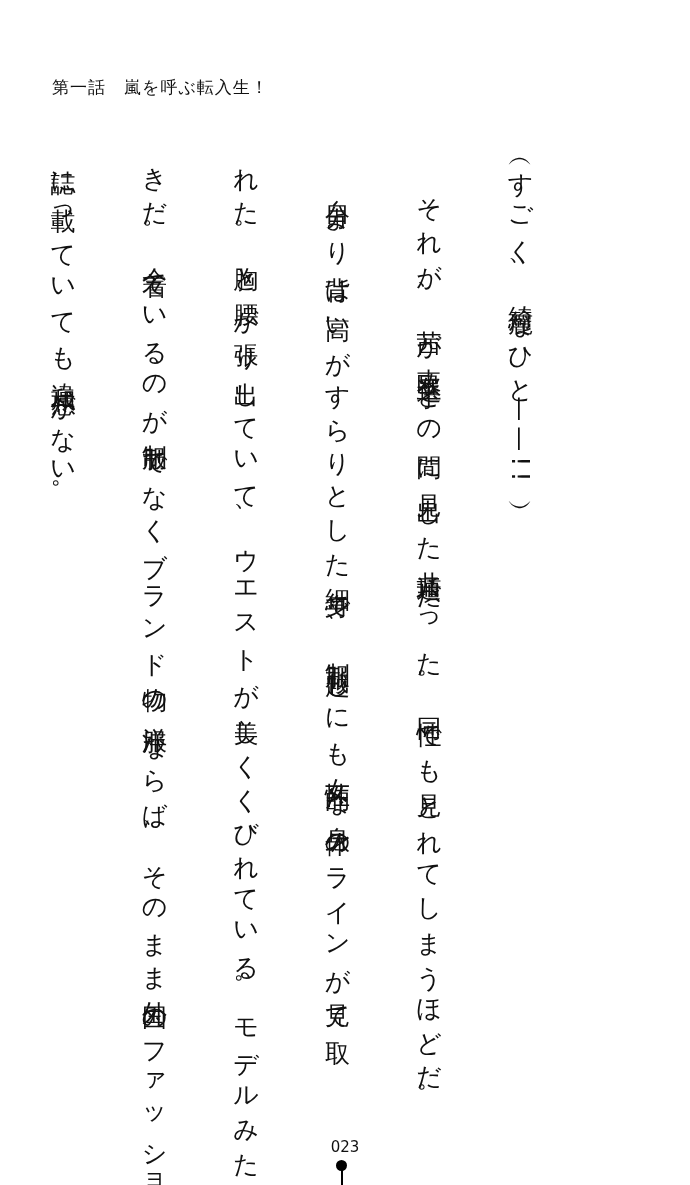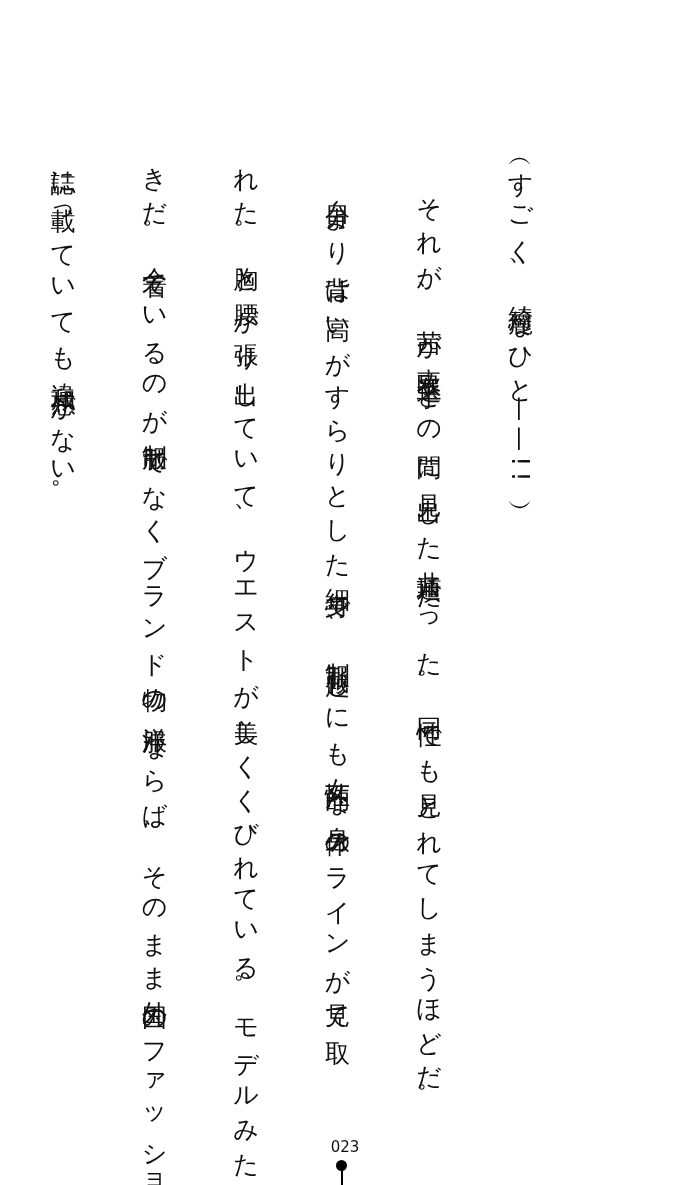--- a/index.html
+++ b/index.html
@@ -70,20 +70,21 @@
       width: 1.5px;
       height: 17px;
       background: #000;
     }
   </style>
 </head>
 <body>
 
 <div class="page">
 
+  <div class="running-header">第一話　嵐を呼ぶ転入生！</div>
 
   <div class="body-text">
     <span class="line">（すごく、綺麗なひと——!!）</span>
     <span class="line">　それが、茜が東欧選手との間に見出した共通項だった。同性でも見とれてしまうほどだ。</span>
     <span class="line">　自分より背は高いがすらりとした細身で、制服越しにも女性的な身体のラインが見て取</span>
     <span class="line">れた。胸と腰が張り出していて、ウエストが美しくくびれている。モデルみたいな身体つ</span>
     <span class="line">きだ。今着ているのが制服でなくブランド物の洋服ならば、そのまま外国のファッション</span>
     <span class="line">誌に載っていても違和感がない。</span>
     
     

